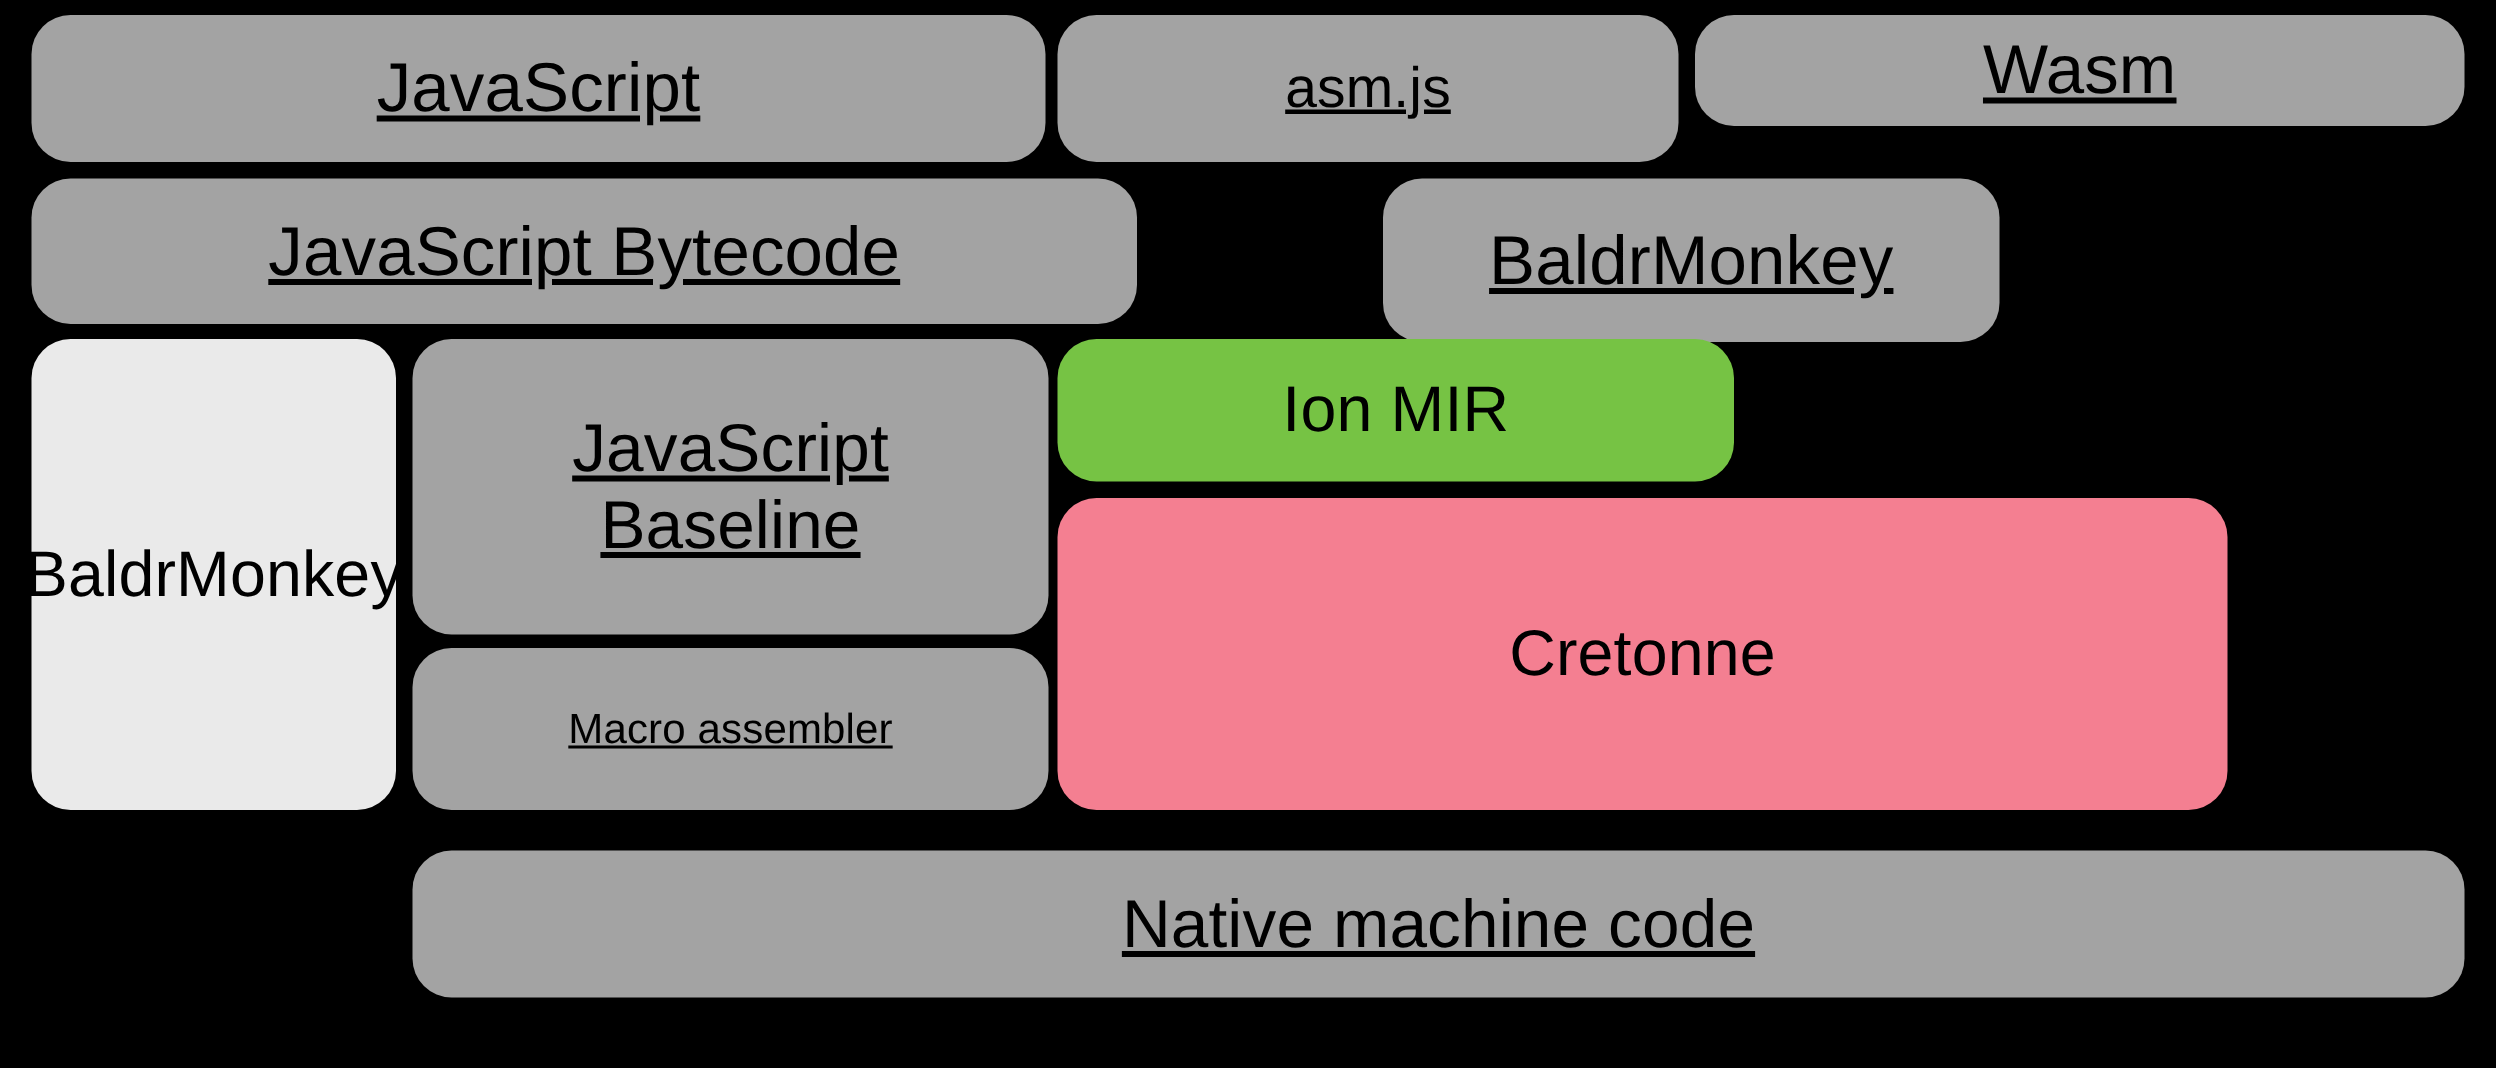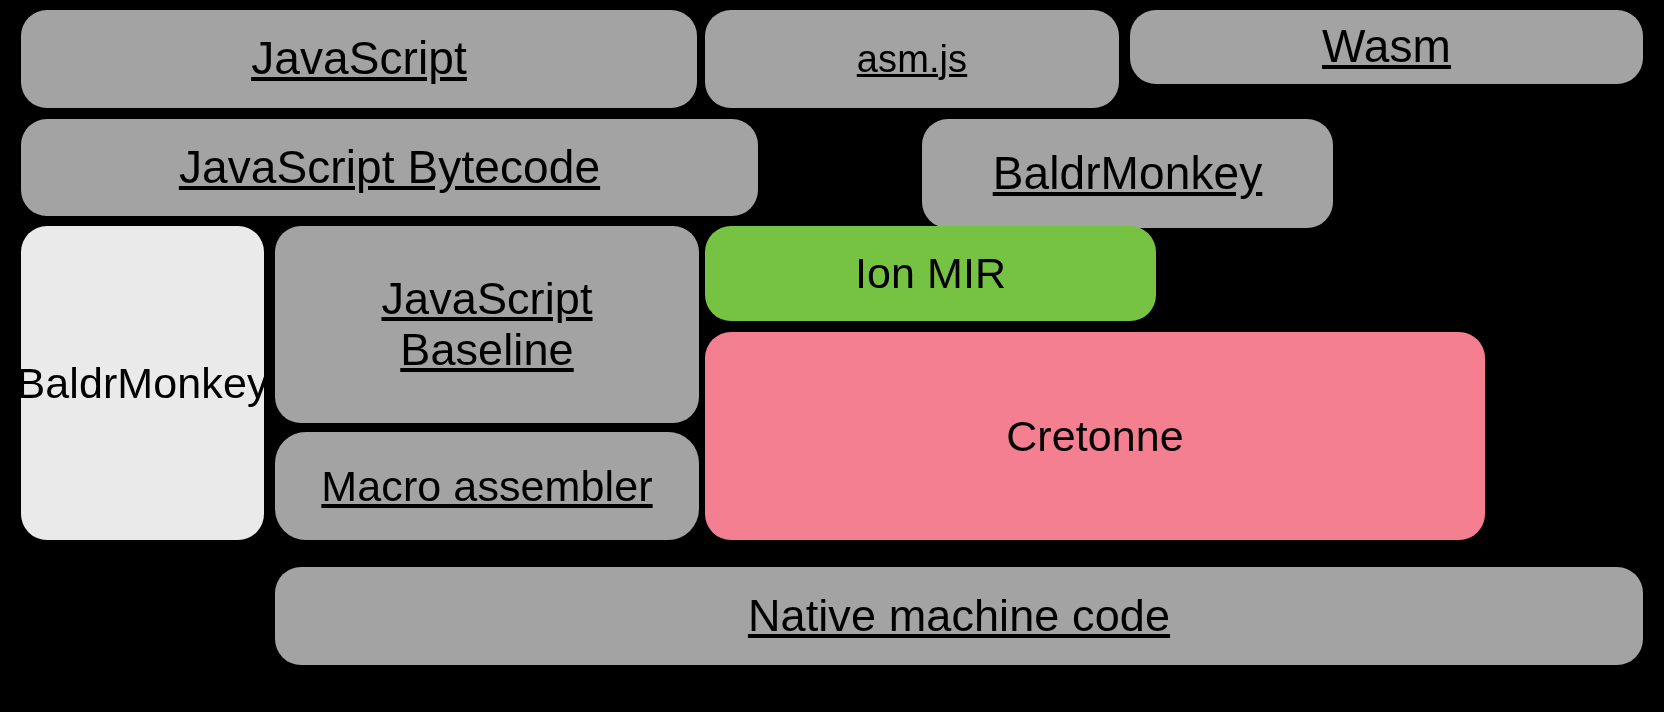--- a/index.html
+++ b/index.html
@@ -77,21 +77,21 @@
 
   <div class="node fill-white" style="left:275px; top:226px; width:424px; height:197px; font-size:45px;">
     <span class="node-label">JavaScript
 Baseline</span>
   </div>
 
   <div class="node fill-green" style="left:705px; top:226px; width:451px; height:95px; font-size:43px;">
     <span class="node-label">Ion MIR</span>
   </div>
 
-  <div class="node fill-white" style="left:275px; top:432px; width:424px; height:108px; font-size:43px;border-radius:31px;">
+  <div class="node fill-white" style="left:275px; top:432px; width:424px; height:108px; font-size:28px;">
     <span class="node-label">Macro assembler</span>
   </div>
 
   <div class="node fill-pink" style="left:705px; top:332px; width:780px; height:208px; font-size:43px;">
     <span class="node-label">Cretonne</span>
   </div>
 
   <div class="node fill-white" style="left:275px; top:549px; width:1368px; height:98px; font-size:45px;margin-top:18px;">
     <span class="node-label">Native machine code</span>
   </div>

